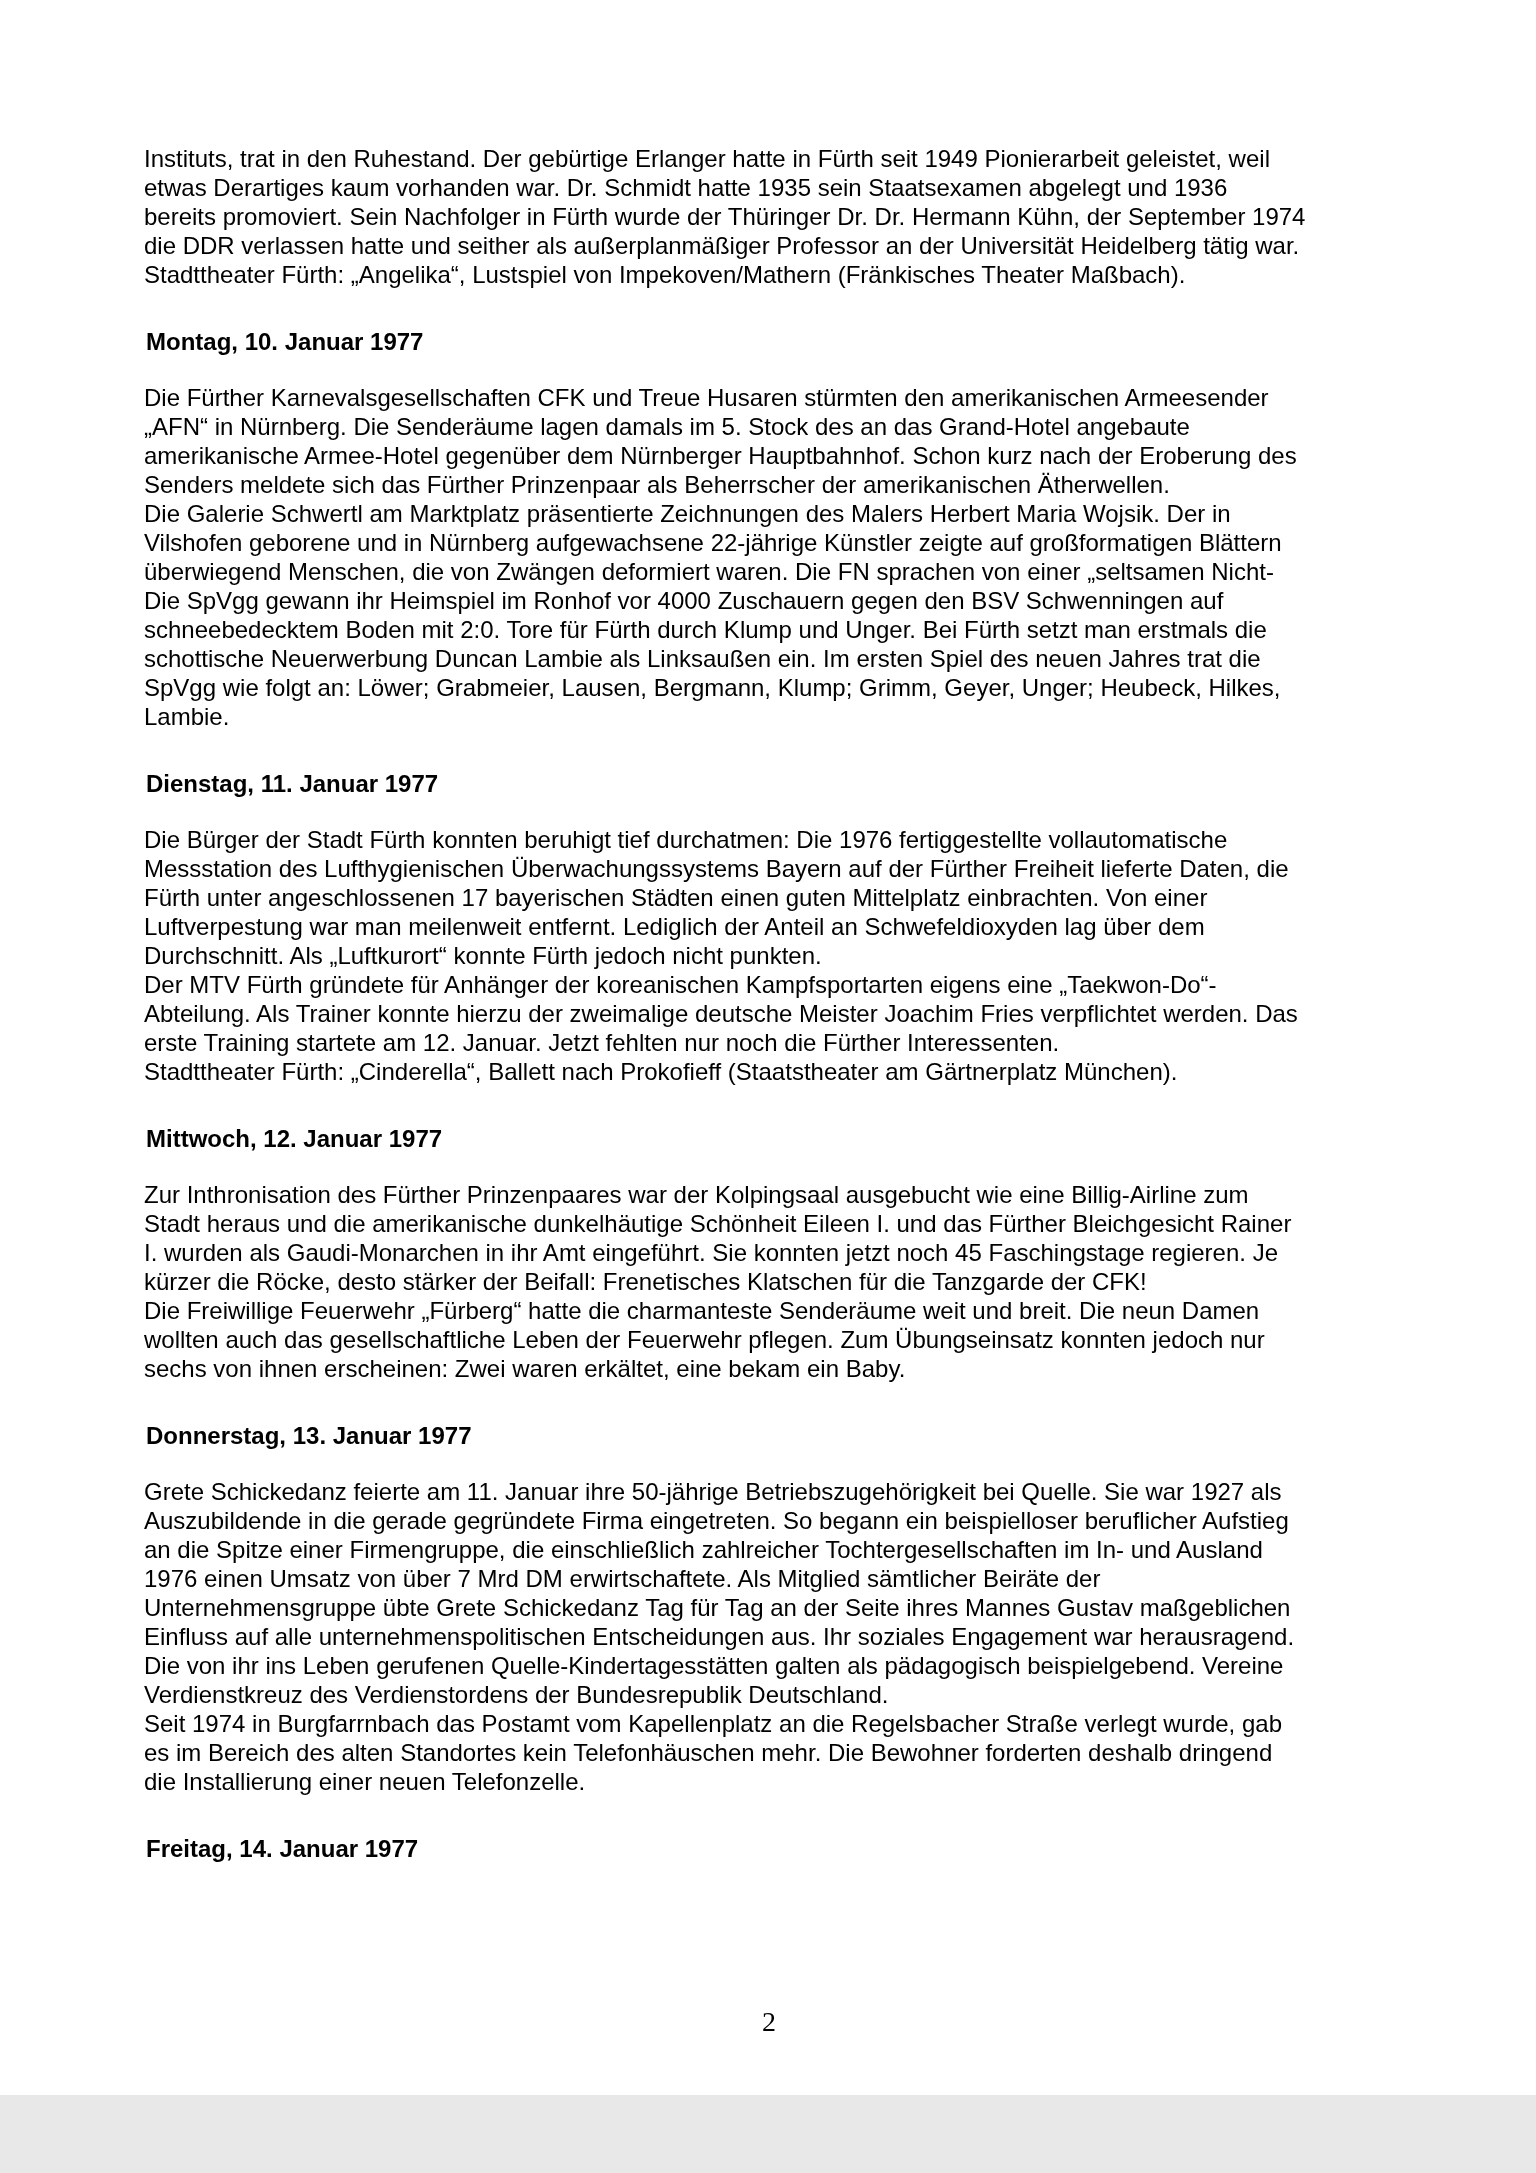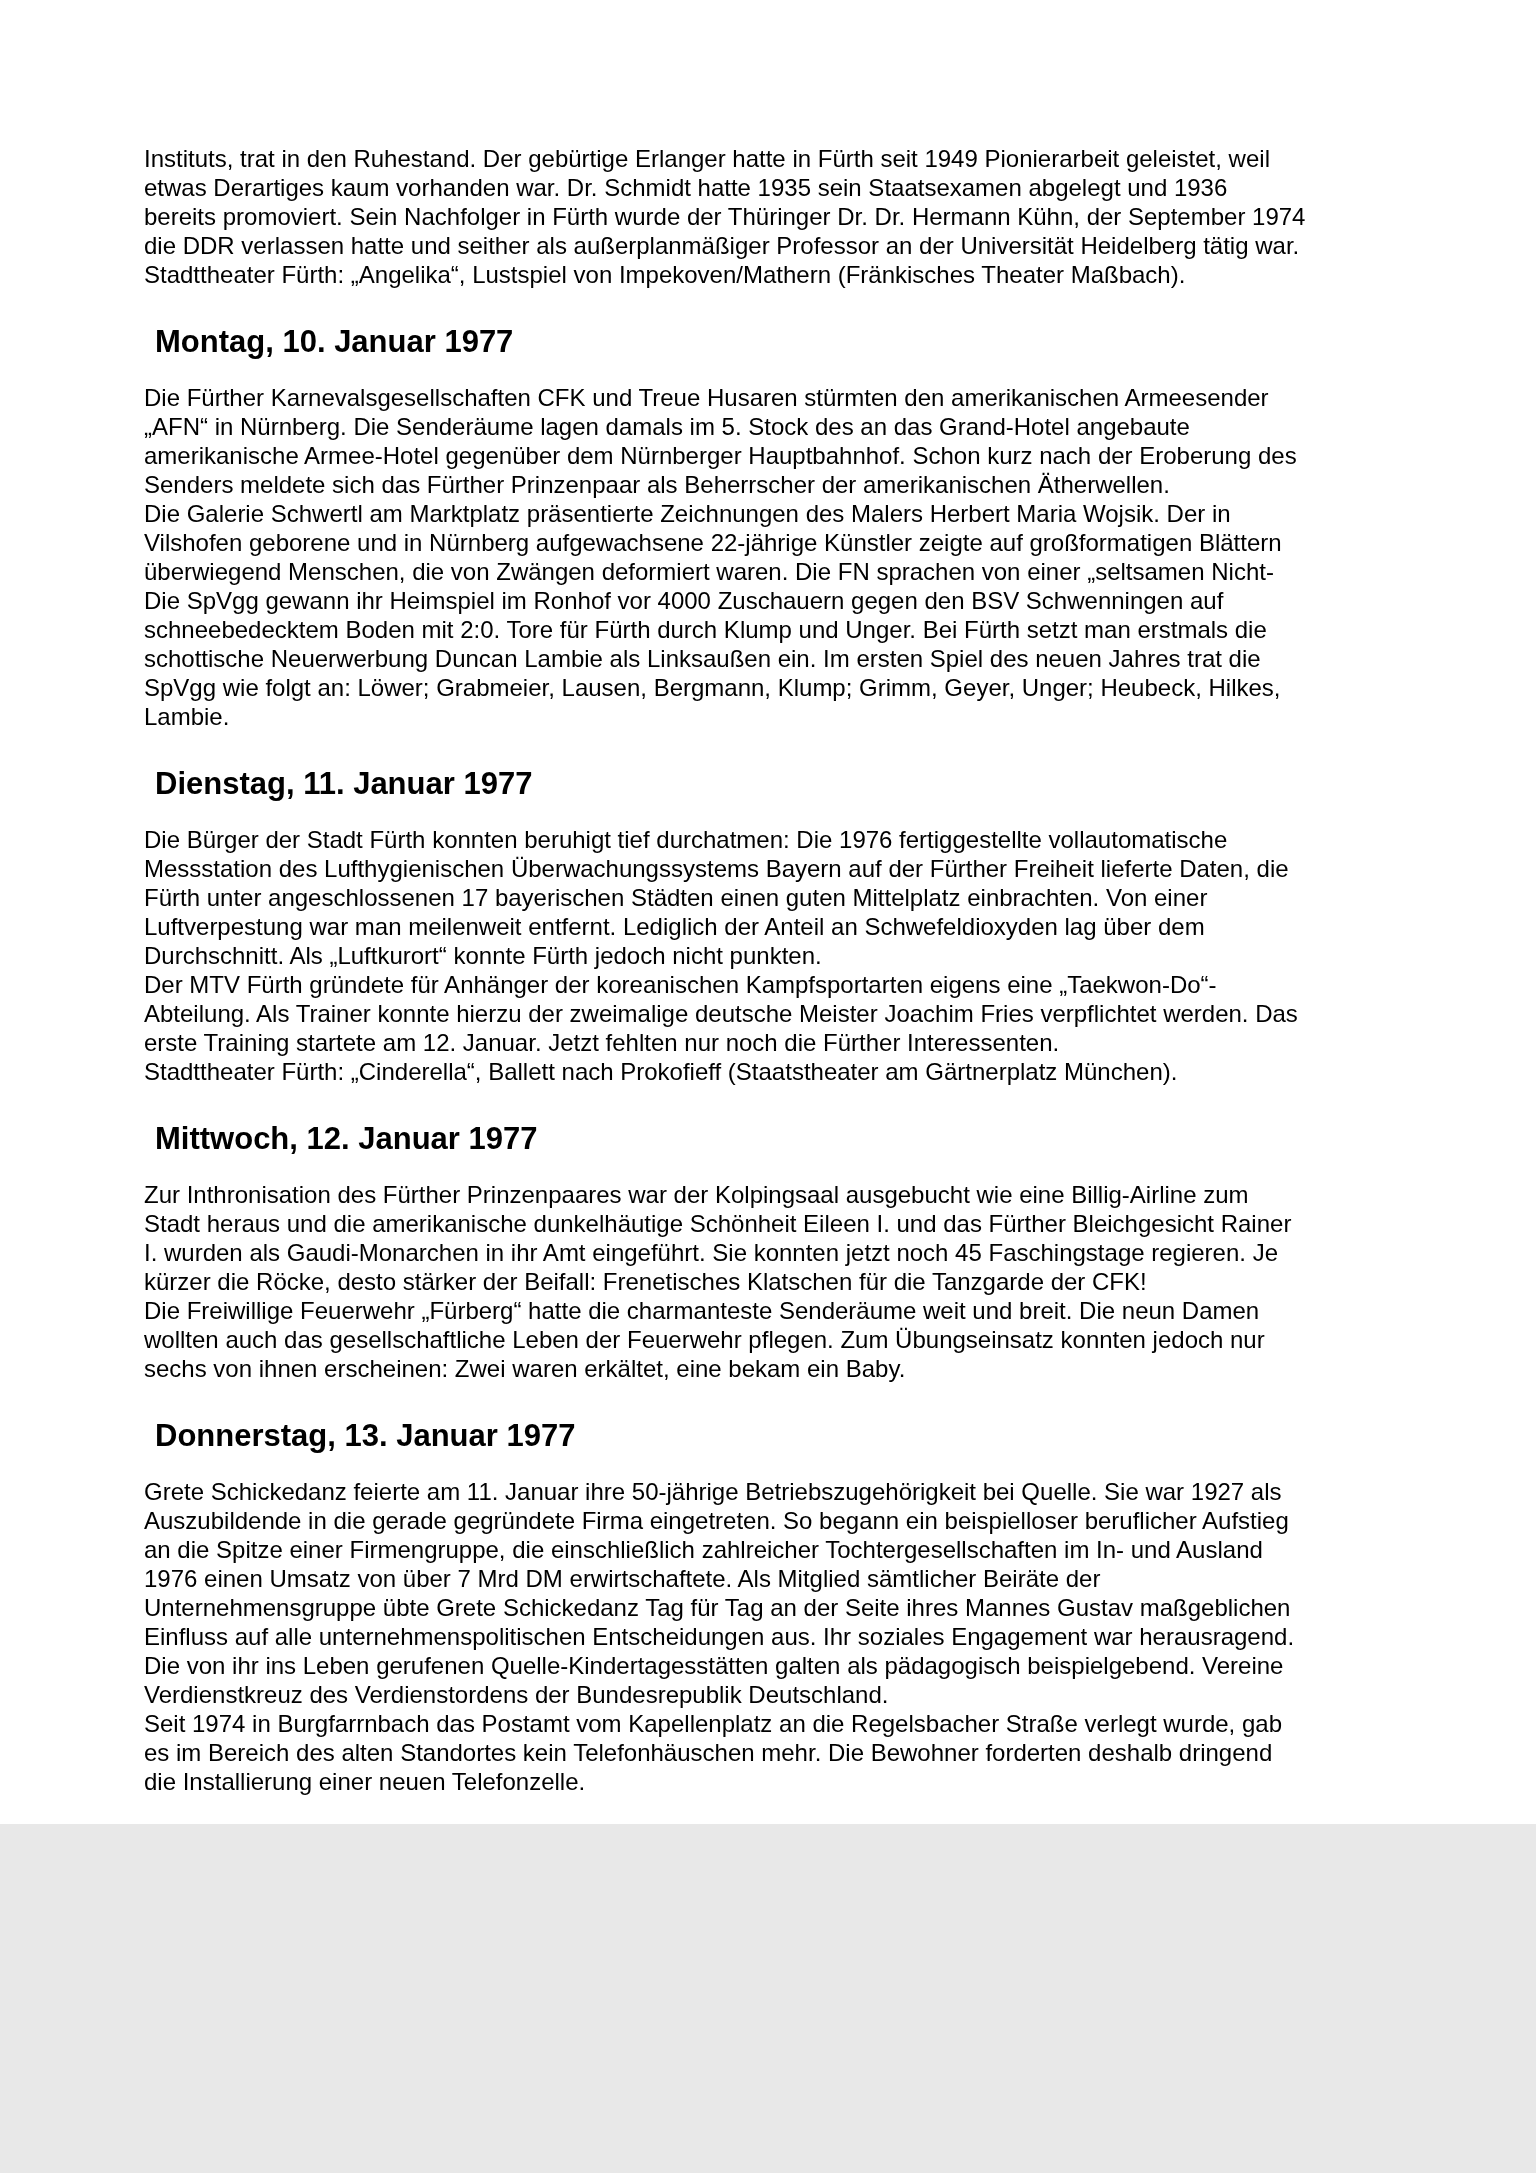--- a/index.html
+++ b/index.html
@@ -3,21 +3,21 @@
 <meta charset="utf-8">
 <style>
   html, body {
     margin: 0;
     padding: 0;
     background: #e8e8e8;
   }
   .page {
     position: relative;
     width: 1536px;
-    height: 1824px;
+    height: 2095px;
     background: #ffffff;
     color: #000000;
     font-family: "Liberation Sans", sans-serif;
     overflow: hidden;
   }
   .content {
     position: absolute;
     left: 144px;
     top: 144px;
     width: 1250px;
@@ -26,24 +26,24 @@
   }
   .block {
     margin: 0;
     padding: 0;
   }
   .line {
     white-space: nowrap;
     height: 29px;
   }
   .day-heading {
-    font-size: 31px;
+    font-size: 24px;
     line-height: 29px;
     font-weight: bold;
-    margin: 38px 0 27px 11px;
+    margin: 38px 0 27px 2px;
     white-space: nowrap;
   }
   .footer {
     position: absolute;
     left: 144px;
     top: 2006px;
     width: 1250px;
     text-align: center;
     font-family: "Liberation Serif", serif;
     font-size: 28px;

